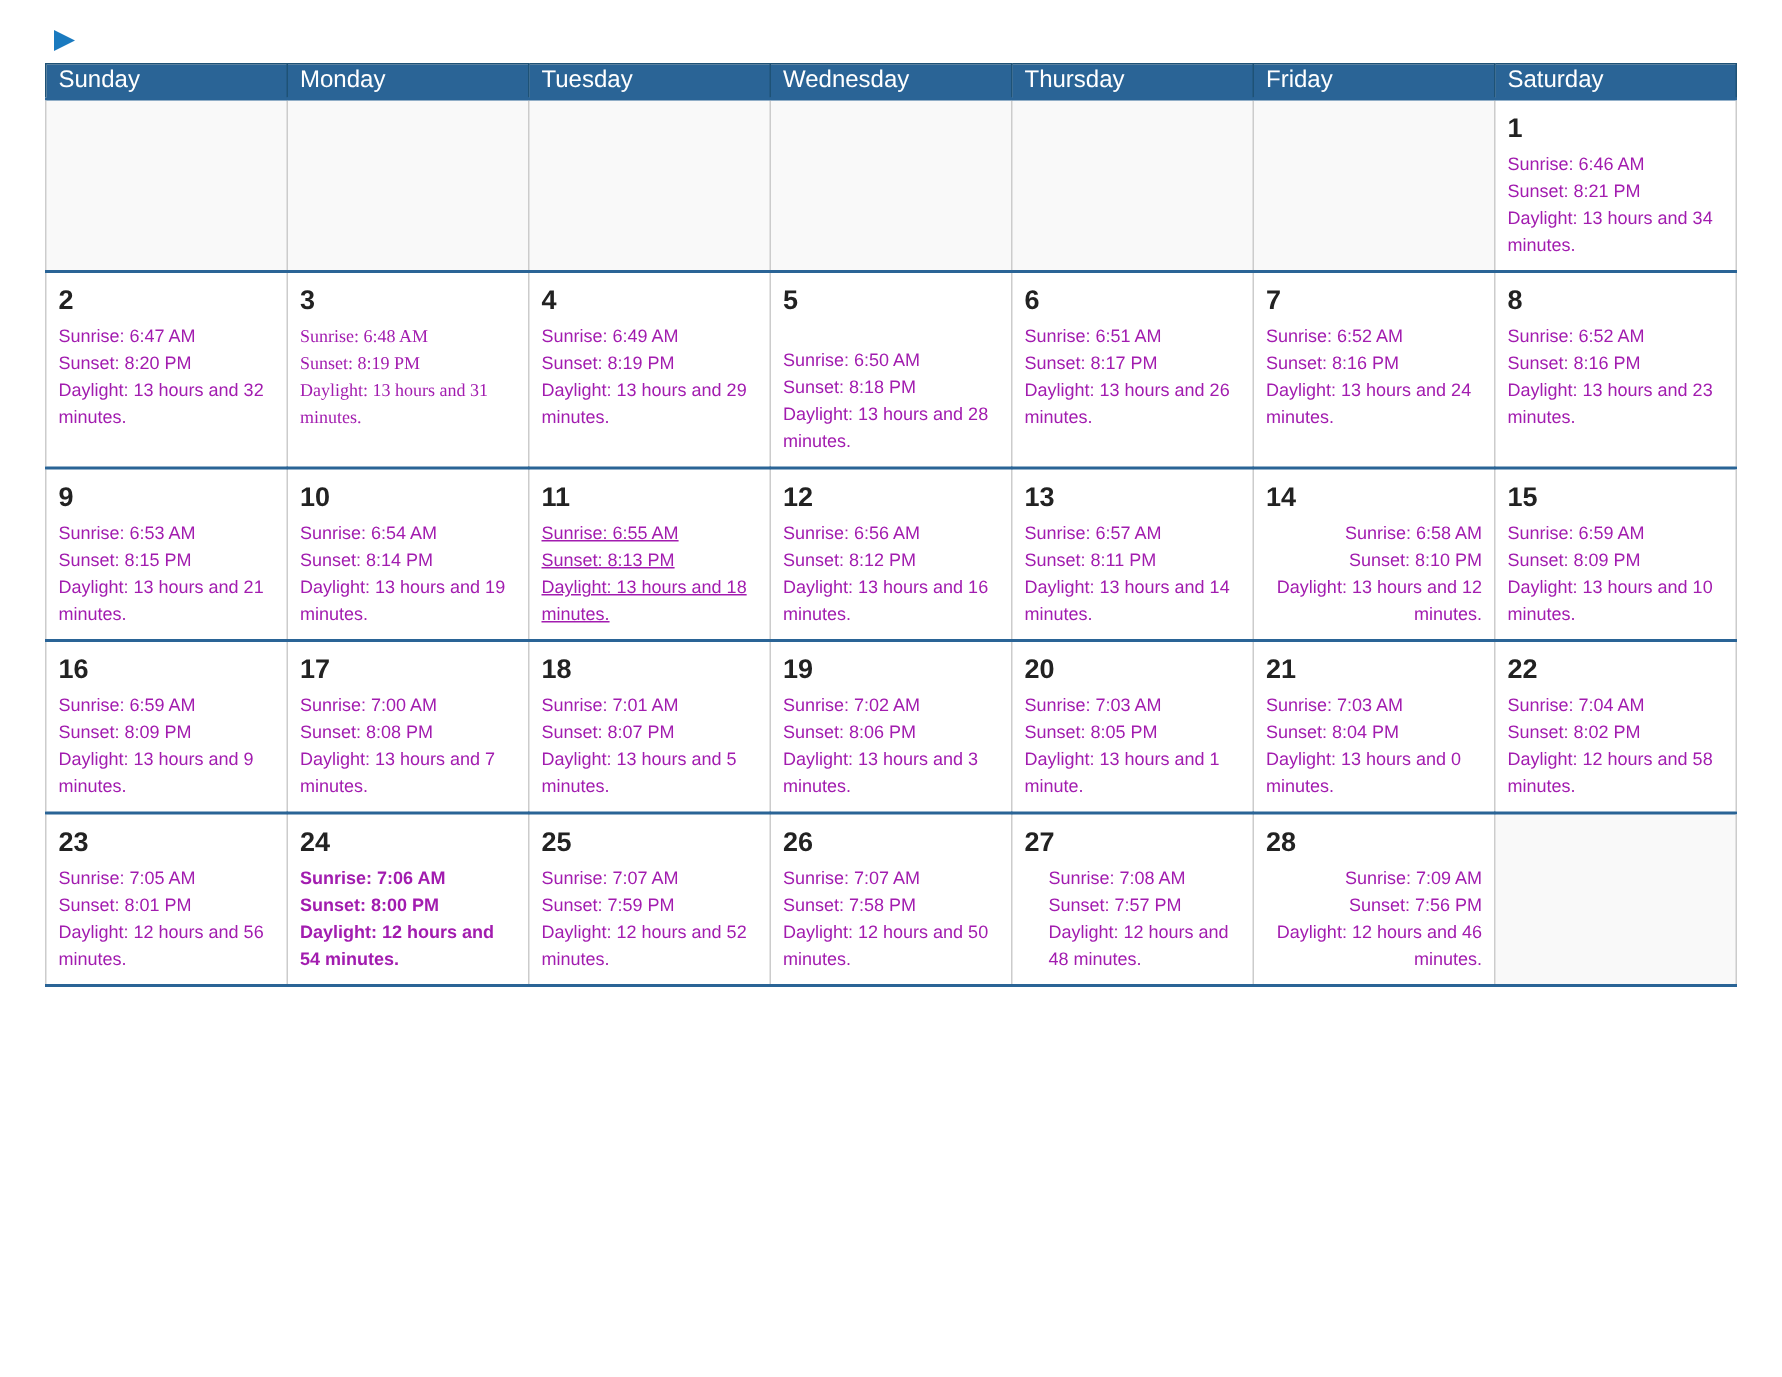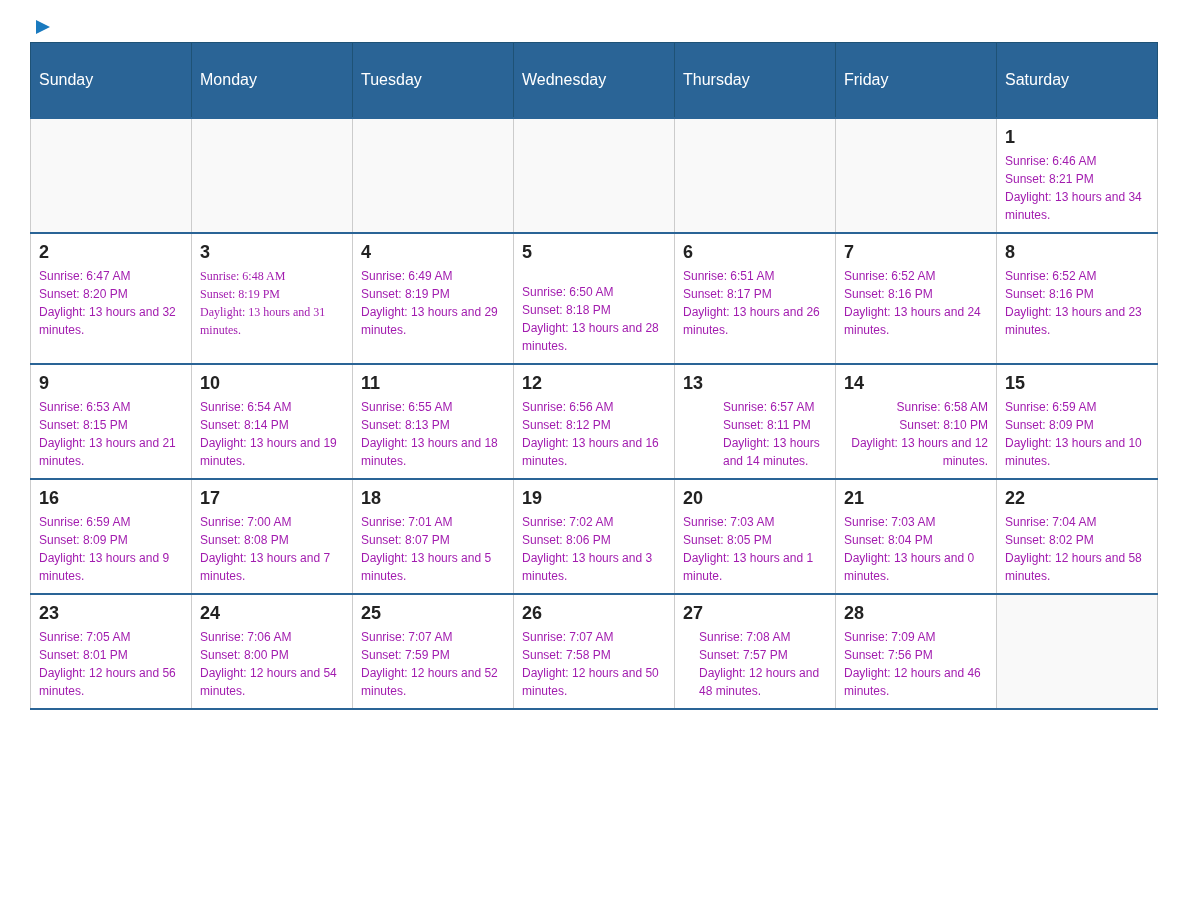--- a/index.html
+++ b/index.html
@@ -50,21 +50,21 @@
     table {
       width: 100%;
       border-collapse: collapse;
       margin-top: 10px;
     }
     thead th {
       background-color: #2a6496;
       color: #fff;
       font-size: 16px;
       font-weight: normal;
-      padding: 28px 8px;
+      padding: 2px 8px;
       text-align: left;
       border: 1px solid #1e5276;
     }
     tbody td {
       vertical-align: top;
       padding: 8px;
       border: 1px solid #ccc;
       width: 14.28%;
       min-height: 110px;
       font-size: 12.5px;
@@ -189,33 +189,33 @@
 Daylight: 13 hours and 21 minutes.</div>
         </td>
         <td>
           <span class="day-number">10</span>
           <div class="day-info" style="white-space: pre-line;">Sunrise: 6:54 AM
 Sunset: 8:14 PM
 Daylight: 13 hours and 19 minutes.</div>
         </td>
         <td>
           <span class="day-number">11</span>
-          <div class="day-info" style="white-space: pre-line;">Sunrise: 6:55 AM
+          <div class="day-info" style="white-space: pre-line; text-decoration: underline;">Sunrise: 6:55 AM
 Sunset: 8:13 PM
 Daylight: 13 hours and 18 minutes.</div>
         </td>
         <td>
           <span class="day-number">12</span>
           <div class="day-info" style="white-space: pre-line;">Sunrise: 6:56 AM
 Sunset: 8:12 PM
 Daylight: 13 hours and 16 minutes.</div>
         </td>
         <td>
           <span class="day-number">13</span>
-          <div class="day-info" style="white-space: pre-line; margin-left: 40px;">Sunrise: 6:57 AM
+          <div class="day-info" style="white-space: pre-line;">Sunrise: 6:57 AM
 Sunset: 8:11 PM
 Daylight: 13 hours and 14 minutes.</div>
         </td>
         <td>
           <span class="day-number">14</span>
           <div class="day-info" style="white-space: pre-line; text-align: right;">Sunrise: 6:58 AM
 Sunset: 8:10 PM
 Daylight: 13 hours and 12 minutes.</div>
         </td>
         <td>
@@ -271,21 +271,21 @@
       </tr>
       <tr>
         <td>
           <span class="day-number">23</span>
           <div class="day-info" style="white-space: pre-line;">Sunrise: 7:05 AM
 Sunset: 8:01 PM
 Daylight: 12 hours and 56 minutes.</div>
         </td>
         <td>
           <span class="day-number">24</span>
-          <div class="day-info" style="white-space: pre-line;">Sunrise: 7:06 AM
+          <div class="day-info" style="white-space: pre-line; font-weight: bold;">Sunrise: 7:06 AM
 Sunset: 8:00 PM
 Daylight: 12 hours and 54 minutes.</div>
         </td>
         <td>
           <span class="day-number">25</span>
           <div class="day-info" style="white-space: pre-line;">Sunrise: 7:07 AM
 Sunset: 7:59 PM
 Daylight: 12 hours and 52 minutes.</div>
         </td>
         <td>
@@ -295,20 +295,20 @@
 Daylight: 12 hours and 50 minutes.</div>
         </td>
         <td>
           <span class="day-number">27</span>
           <div class="day-info" style="white-space: pre-line; margin-left: 16px;">Sunrise: 7:08 AM
 Sunset: 7:57 PM
 Daylight: 12 hours and 48 minutes.</div>
         </td>
         <td>
           <span class="day-number">28</span>
-          <div class="day-info" style="white-space: pre-line;">Sunrise: 7:09 AM
+          <div class="day-info" style="white-space: pre-line; text-align: right;">Sunrise: 7:09 AM
 Sunset: 7:56 PM
 Daylight: 12 hours and 46 minutes.</div>
         </td>
         <td class="empty-cell"></td>
       </tr>
     </tbody>
 </table>
 
 </body></html>

